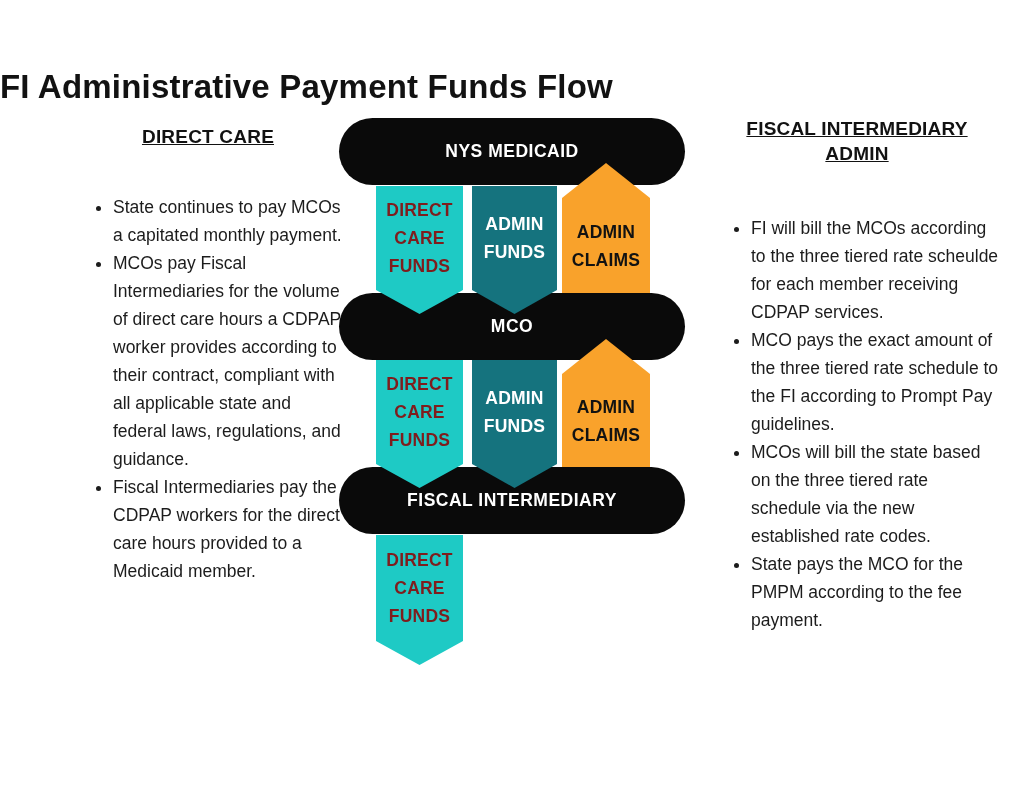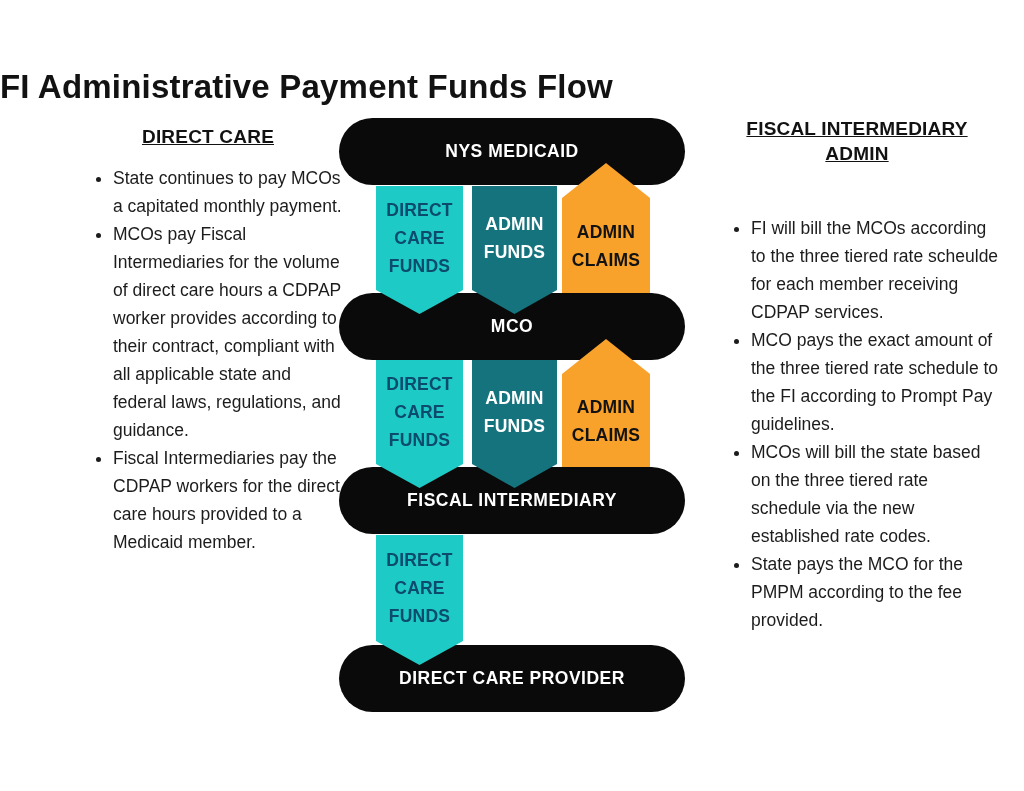--- a/index.html
+++ b/index.html
@@ -16,21 +16,21 @@
   .col { position:absolute; color:#1c1c1c; }
   .col-left  { left:74px;  top:124px; width:268px; }
   .col-right { left:712px; top:116px; width:290px; }
   .col h2 {
     font-size:19px; font-weight:bold; color:#121212;
     text-decoration:underline; white-space:pre-line; line-height:25px;
     letter-spacing:0.2px;
     text-align:center;
   }
   .col ul {
-    margin-top:15px; padding-left:39px;
+    margin-top:44px; padding-left:39px;
     font-size:17.5px; line-height:28px; list-style:disc outside;
   }
   .col-right ul { margin-top:48px; }
   .col li { margin:0; }
 
   .pill {
     position:absolute; left:339px; width:346px; height:67px;
     background:#0a0a0a; border-radius:34px; z-index:1;
     color:#ffffff; font-weight:bold; font-size:17.5px; letter-spacing:0.5px;
     display:flex; align-items:center; justify-content:center; text-align:center;
@@ -43,21 +43,21 @@
     line-height:28px; letter-spacing:0.2px; white-space:pre-line;
   }
   .arrow.down {
     clip-path: polygon(0 0, 100% 0, 100% calc(100% - 24px), 50% 100%, 0 calc(100% - 24px));
     padding-bottom:24px;
   }
   .arrow.up {
     clip-path: polygon(50% 0, 100% 35px, 100% 100%, 0 100%, 0 35px);
     padding-top:35px;
   }
-  .teal     { background:#1ECAC5; color:#0c4a6e; }
+  .teal     { background:#1ECAC5; color:#7f1d1d; }
   .darkteal { background:#15737E; color:#ffffff; }
   .orange   { background:#F9A22B; color:#121212; }
 
   .source {
     position:absolute; left:725px; top:741px;
     font-size:16.5px; color:#1A7E93;
   }
 </style>
 </head>
 <body>
@@ -75,28 +75,27 @@
     </ul>
   </div>
 
   <div class="col col-right">
     <h2>FISCAL INTERMEDIARY
 ADMIN</h2>
     <ul>
       <li>FI will bill the MCOs according to the three tiered rate scheulde for each member receiving CDPAP services.</li>
       <li>MCO pays the exact amount of the three tiered rate schedule to the FI according to Prompt Pay guidelines.</li>
       <li>MCOs will bill the state based on the three tiered rate schedule via the new established rate codes.</li>
-      <li>State pays the MCO for the PMPM according to the fee provided.</li>
+      <li>State pays the MCO for the PMPM according to the fee payment.</li>
     </ul>
   </div>
 
   <div class="pill" style="top:293px">MCO</div>
   <div class="pill" style="top:118px">NYS MEDICAID</div>
   <div class="pill" style="top:467px">FISCAL INTERMEDIARY</div>
-  <div class="pill" style="top:645px">DIRECT CARE PROVIDER</div>
 
   <div class="arrow down teal" style="left:376px;top:186px;width:87px;height:128px">DIRECT
 CARE
 FUNDS</div>
   <div class="arrow down darkteal" style="left:472px;top:186px;width:85px;height:128px">ADMIN
 FUNDS</div>
   <div class="arrow up orange" style="left:562px;top:163px;width:88px;height:130px">ADMIN
 CLAIMS</div>
 
   <div class="arrow down teal" style="left:376px;top:360px;width:87px;height:128px">DIRECT

